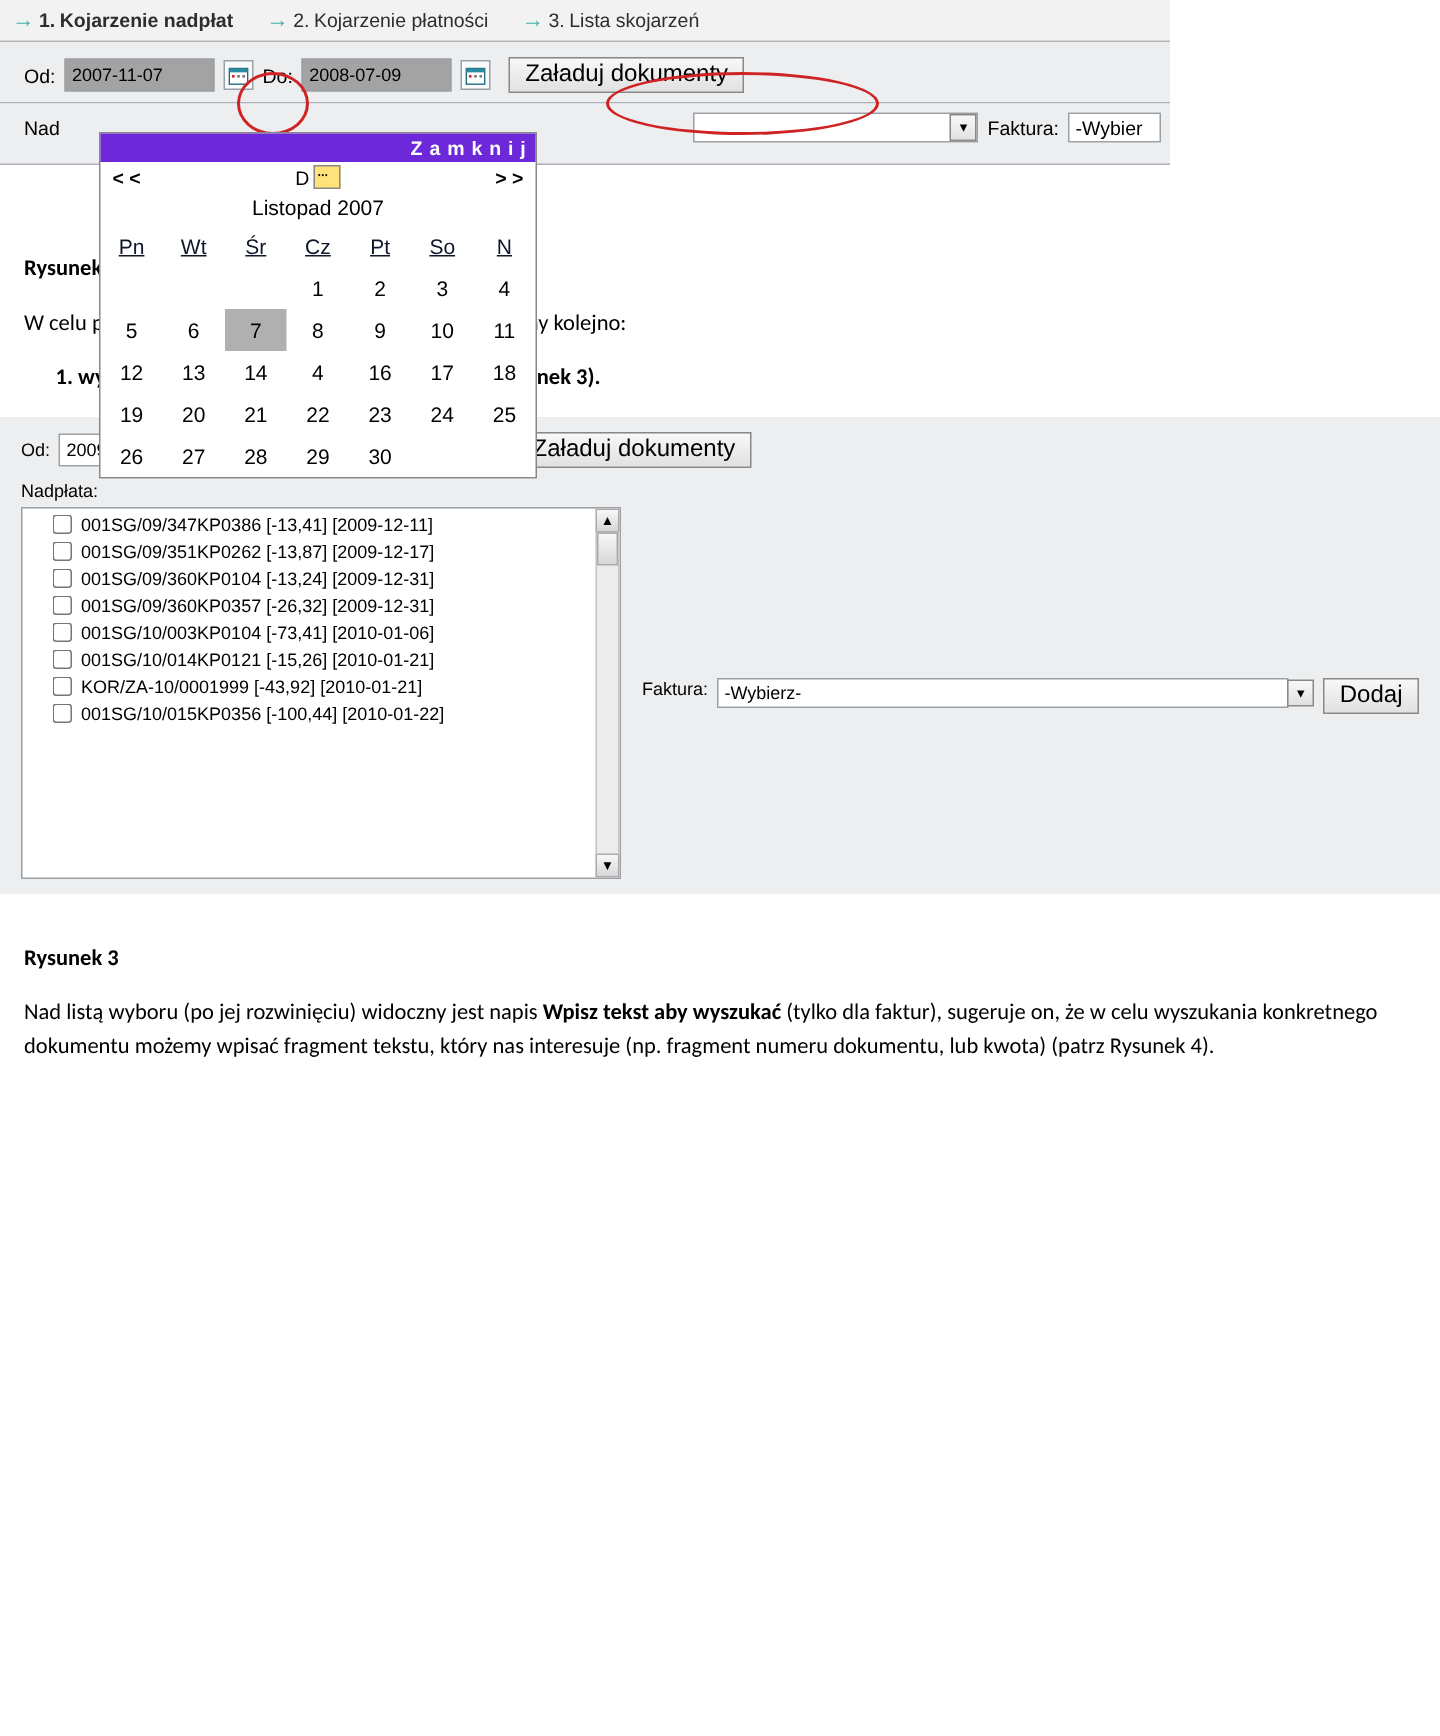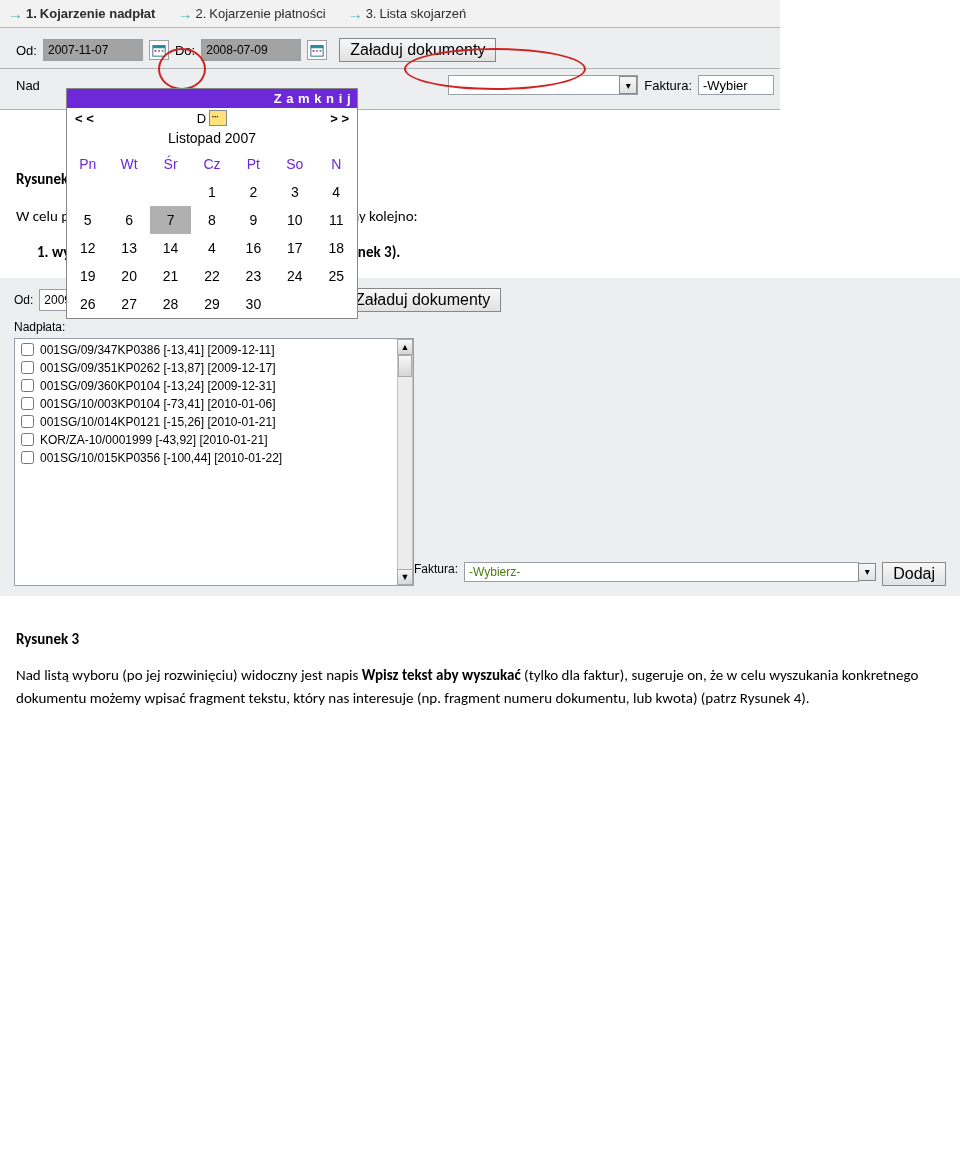--- a/index.html
+++ b/index.html
@@ -188,21 +188,22 @@
     width: 100%;
     font-size: 14px;
   }
   .cal-grid th, .cal-grid td {
     text-align: center;
     height: 26px;
     width: 14.28%;
   }
   .cal-grid th {
     font-weight: normal;
-    color:#6d28d9;
+    color:#0f172a;
+    text-decoration:underline;
   }
   .cal-grid td { cursor:pointer; }
   .cal-grid td.selected {
     background: #b0b0b0;
     color:#000;
   }
 
   
   .doc-text {
     padding: 10px 16px 0 16px;
@@ -231,22 +232,23 @@
     gap:6px;
     padding: 10px 6px 6px 14px;
   }
   .s2-row1 input[type=text]{
     font-family:inherit;font-size:12px;
     border:1px solid #9aa0a6;background:#fff;
     padding:1px 4px;height:18px;
   }
   .s2-row2 {
     display:flex;
-    align-items:flex-end;
+    align-items:center;
     padding: 2px 14px 10px 14px;
+    gap: 14px;
   }
   .nadplata-col {
     flex: 0 0 400px;
   }
   .nadplata-col .lbl {
     margin-bottom: 4px;
     font-size:12px;
   }
   .listbox {
     display:flex;
@@ -257,21 +259,21 @@
   }
   .listbox .items {
     flex:1;
     overflow:hidden;
     padding: 2px 0;
   }
   .listbox .item {
     display:flex;
     align-items:center;
     gap:6px;
-    padding: 2px 6px;
+    padding: 2px 20px;
     font-family: Verdana, Arial, sans-serif;
     font-size: 12px;
     cursor:pointer;
     white-space:nowrap;
   }
   .listbox .item input { margin:0; }
   .scrollbar {
     width: 16px;
     background: #ececec;
     display:flex;
@@ -312,21 +314,21 @@
   }
   .faktura-select .sel {
     flex:1;
     height:20px;
     border:1px solid #9aa0a6;
     background:#fff;
     display:flex;
     align-items:center;
     padding-left:4px;
     box-sizing:border-box;
-    color:#4d7c0f;
+    color:#000000;
   }
 </style>
 </head>
 <body>
 
 <div class="screenshot1">
 
   <div class="tabbar">
     <div class="tablink active">
       <span class="arrow-icon"></span>
@@ -372,21 +374,21 @@
   </div>
 
   <div class="filterbar2">
     <span>Nad</span>
     <span style="flex:1"></span>
     <span class="dropdown-sel" style="width:190px">
       <span style="flex:1"></span>
       <span class="dropdown-arrow"></span>
     </span>
     <span>Faktura:</span>
-    <span class="dropdown-sel" style="width:76px">
+    <span class="dropdown-sel" style="width:62px">
       <span style="flex:1">-Wybier</span>
     </span>
   </div>
 
   <div class="oval oval-cal"></div>
   <div class="oval oval-btn"></div>
 
   <div class="calendar-popup">
     <div class="cal-close">Z a m k n i j</div>
     <div class="cal-nav">
@@ -506,20 +508,24 @@
             <div class="item">
               <input type="checkbox" style="">
               <span>001SG/09/351KP0262 [-13,87] [2009-12-17]</span>
             </div>
             <div class="item">
               <input type="checkbox" style="">
               <span>001SG/09/360KP0104 [-13,24] [2009-12-31]</span>
             </div>
             <div class="item">
               <input type="checkbox" style="">
+              <span>001SG/09/360KP0357 [-26,32] [2009-12-31]</span>
+            </div>
+            <div class="item">
+              <input type="checkbox" style="">
               <span>001SG/10/003KP0104 [-73,41] [2010-01-06]</span>
             </div>
             <div class="item">
               <input type="checkbox" style="">
               <span>001SG/10/014KP0121 [-15,26] [2010-01-21]</span>
             </div>
             <div class="item">
               <input type="checkbox" style="">
               <span>KOR/ZA-10/0001999 [-43,92] [2010-01-21]</span>
             </div>

